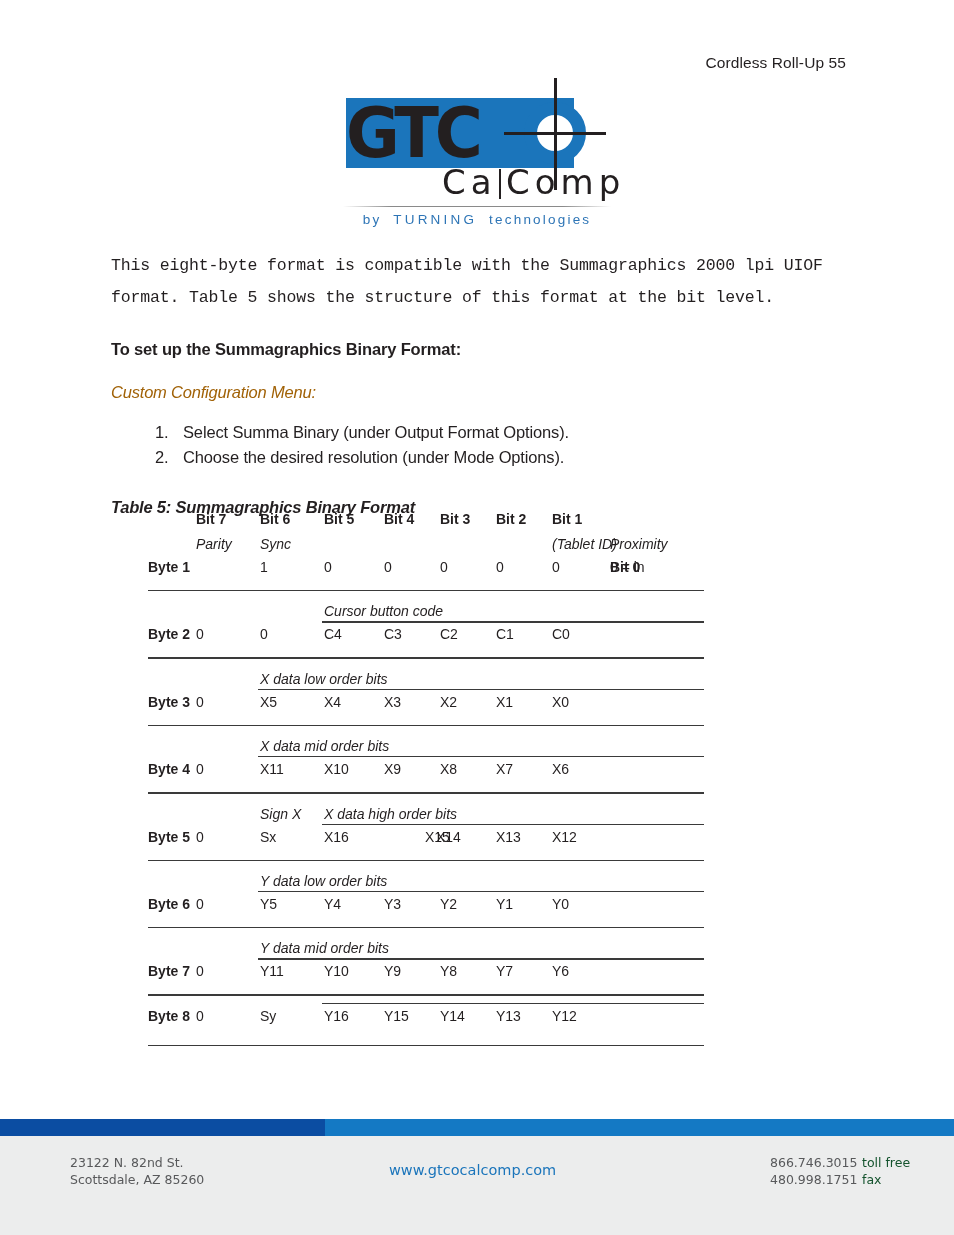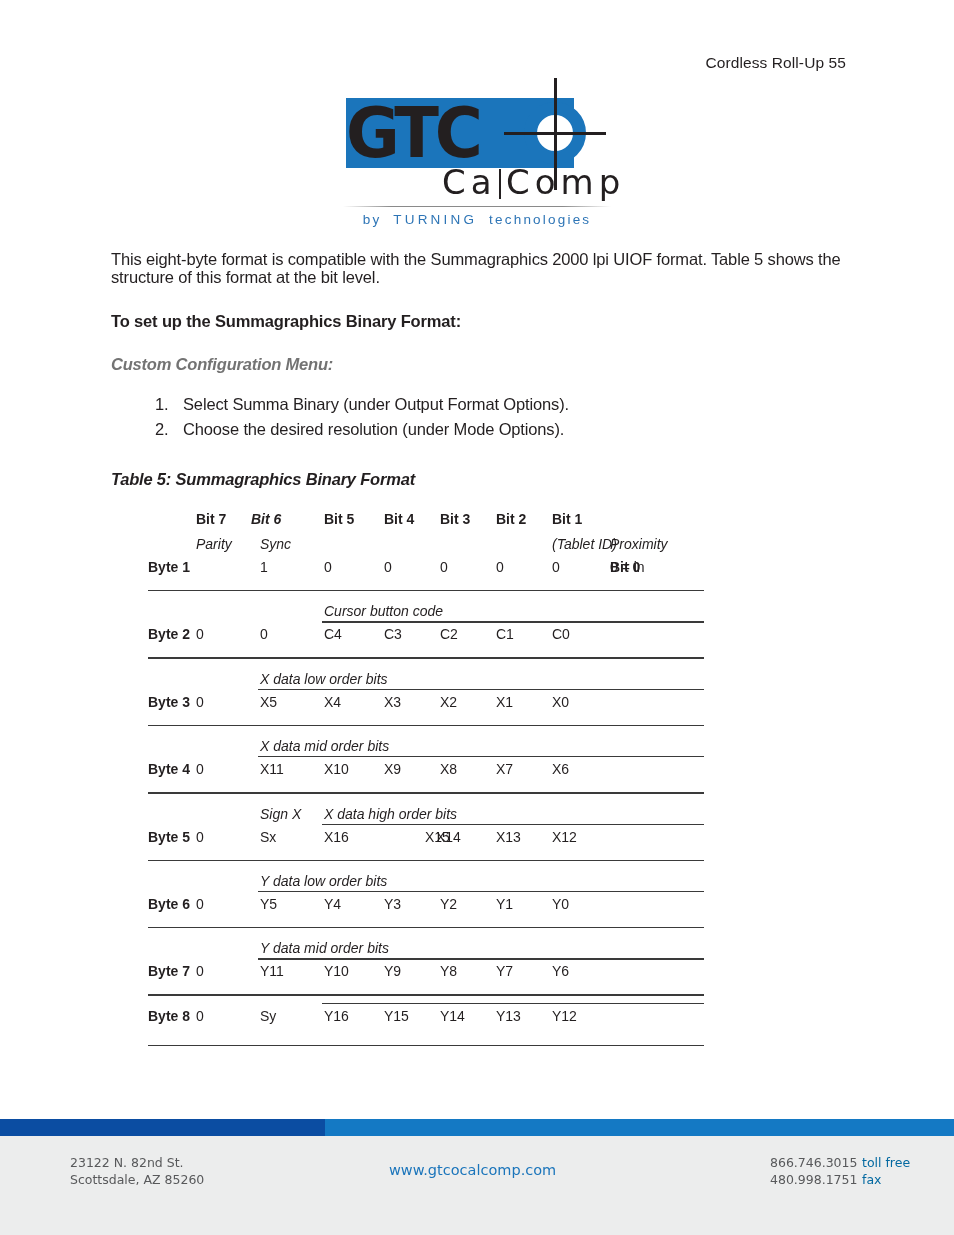--- a/index.html
+++ b/index.html
@@ -86,30 +86,30 @@
   .tagline-text .cap { letter-spacing: 3.2px; }
 
   
   .content { position: absolute; left: 111px; top: 228px; width: 740px; }
 
   h2.sec-head {
     margin: 0; font-size: 16.5px; font-weight: 700; font-style: italic;
     color: #231f20; letter-spacing: -.2px;
   }
   p.body-text {
-    margin: 22px 0 0 0; font-size: 16.5px; line-height: 18px;
-    color: #231f20; letter-spacing: -.15px;
+    margin: 22px 0 0 0; font-size: 16.5px; line-height: 32px;
+    color: #231f20; letter-spacing: -.15px; font-family: Liberation Mono, monospace;
   }
   h3.bold-head {
     margin: 26px 0 0 0; font-size: 16.5px; font-weight: 700;
     color: #231f20; letter-spacing: -.15px;
   }
   h3.italic-head {
-    margin: 24px 0 0 0; font-size: 16.5px; font-weight: 700; font-style: italic;
-    color: #737373; letter-spacing: -.2px;
+    margin: 24px 0 0 0; font-size: 16.5px; font-weight: 400; font-style: italic;
+    color: #a16207; letter-spacing: -.2px;
   }
   ol.steps {
     margin: 18px 0 0 0; padding-left: 62px;
     font-size: 16.5px; line-height: 25px; letter-spacing: -.15px;
   }
   ol.steps li { padding-left: 10px; }
   h3.table-caption {
     margin: 28px 0 0 0; font-size: 16.5px; font-weight: 700; font-style: italic;
     color: #231f20; letter-spacing: -.2px;
   }
@@ -165,21 +165,21 @@
     font-size: 14.5px; color: #1b75bb;
     font-family: "DejaVu Sans", sans-serif;
   }
   .fi-phones {
     position: absolute; left: 770px; top: 18px;
     font-size: 12.5px; line-height: 17px; color: #58595b;
     font-family: "DejaVu Sans", sans-serif;
   }
   .fi-phones .ph-row { display: flex; }
   .fi-phones .ph-num { width: 92px; }
-  .fi-phones .ph-lbl { color: #0369a1; }
+  .fi-phones .ph-lbl { color: #14532d; }
 </style>
 </head>
 <body>
 
 <div class="page-header">Cordless Roll-Up 55</div>
 
 <div class="logo-block">
   <div class="logo-art">
     <div class="logo-bluefield"></div>
     <div class="logo-bluefield-notch"></div>
@@ -203,21 +203,21 @@
   <ol class="steps">
     <li>Select Summa Binary (under Output Format Options).</li>
     <li>Choose the desired resolution (under Mode Options).</li>
   </ol>
   <h3 class="table-caption">Table 5: Summagraphics Binary Format</h3>
 </div>
 
 <div class="bit-table" id="bit-table">
     <div class="bt-line tall">
       <div class="bt-cell bt-head" style="left: 48px;">Bit 7</div>
-      <div class="bt-cell bt-head" style="left: 103px; font-style: italic;">Bit 6</div>
+      <div class="bt-cell bt-head" style="left: 112px;">Bit 6</div>
       <div class="bt-cell bt-head" style="left: 176px;">Bit 5</div>
       <div class="bt-cell bt-head" style="left: 236px;">Bit 4</div>
       <div class="bt-cell bt-head" style="left: 292px;">Bit 3</div>
       <div class="bt-cell bt-head" style="left: 348px;">Bit 2</div>
       <div class="bt-cell bt-head" style="left: 404px;">Bit 1</div>
       <div class="bt-cell bt-head" style="left: 462px; margin-top: 48px;">Bit 0</div>
     </div>
     <div class="bt-line">
       <div class="bt-cell bt-ital" style="left: 48px;">Parity</div>
       <div class="bt-cell bt-ital" style="left: 112px;">Sync</div>

